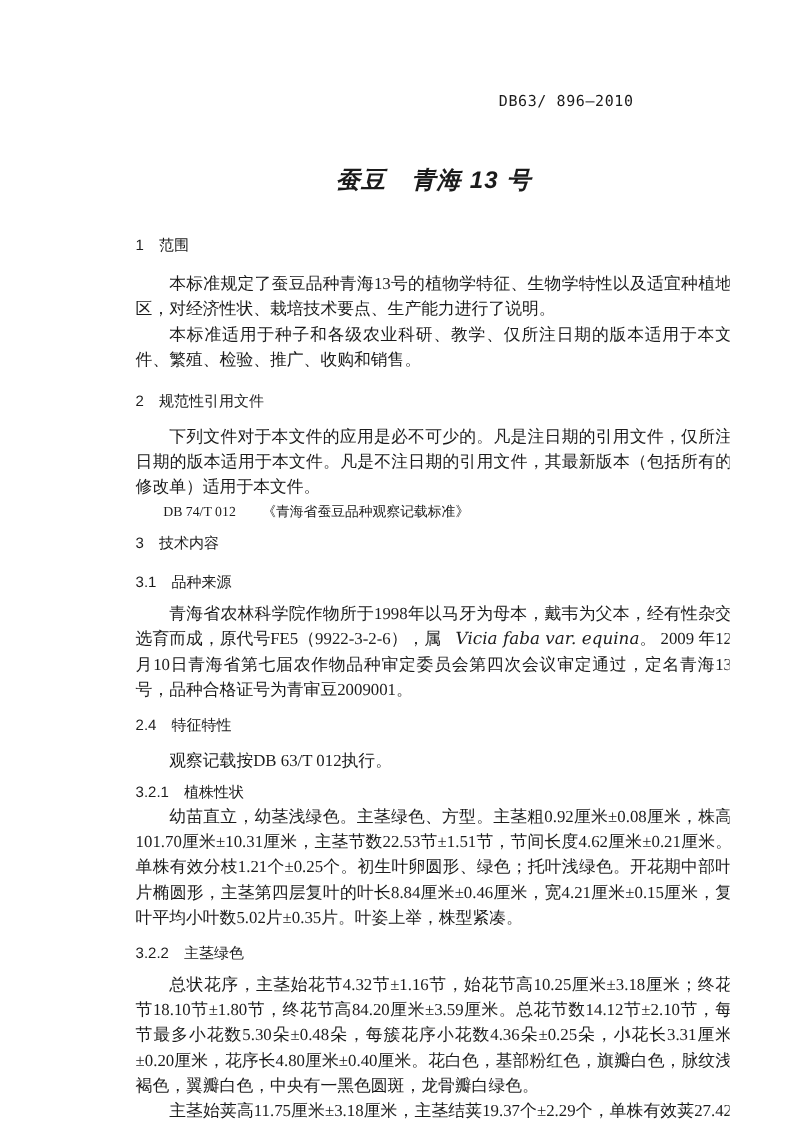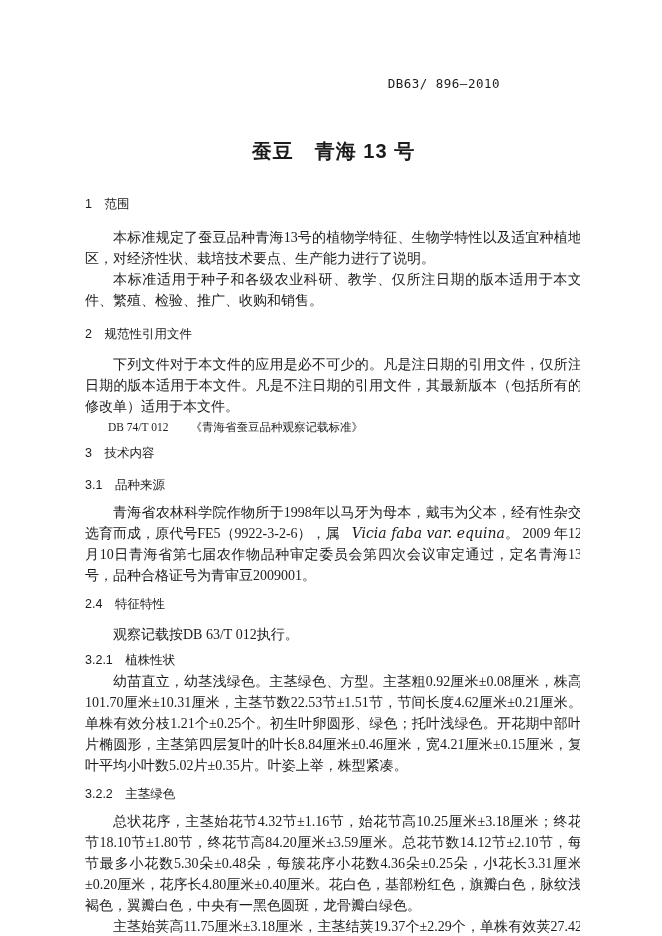--- a/index.html
+++ b/index.html
@@ -8,20 +8,21 @@
     background: #ffffff;
   }
   .page {
     position: relative;
     width: 580px;
     height: 936px;
     background: #ffffff;
     color: #1b1b1b;
     font-family: "Liberation Serif", serif;
     overflow: hidden;
+    margin-left: 28px;
   }
   .header-code {
     position: absolute;
     top: 76px;
     right: 80px;
     font-size: 12.5px;
     font-family: "DejaVu Sans Mono", monospace;
     letter-spacing: 0.5px;
     color: #1b1b1b;
   }
@@ -32,20 +33,21 @@
     width: 497px;
   }
   .doc-title {
     margin: 138px 0 0 0;
     text-align: center;
     font-family: "Liberation Sans", sans-serif;
     font-weight: bold;
     font-size: 20px;
     line-height: 26px;
     letter-spacing: 1px;
+    font-style: italic;
   }
   .sec-heading {
     font-family: "Liberation Sans", sans-serif;
     font-weight: normal;
     font-size: 12.5px;
     line-height: 17px;
     margin: 0;
   }
   .body-par {
     font-size: 14px;

